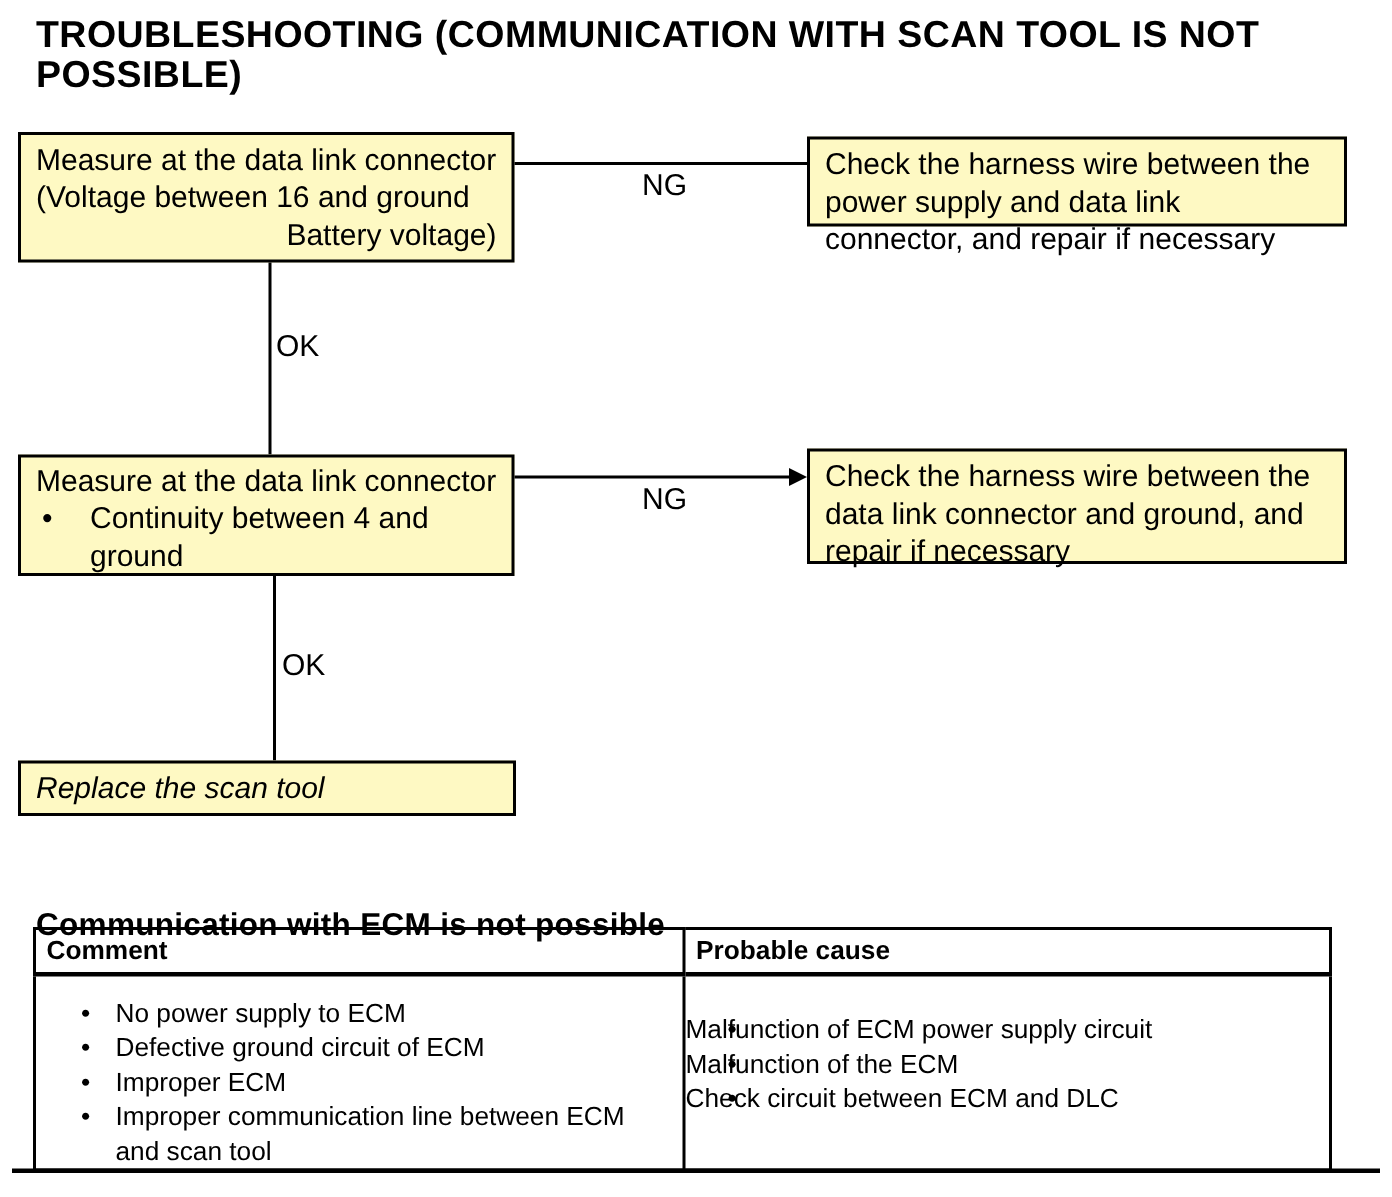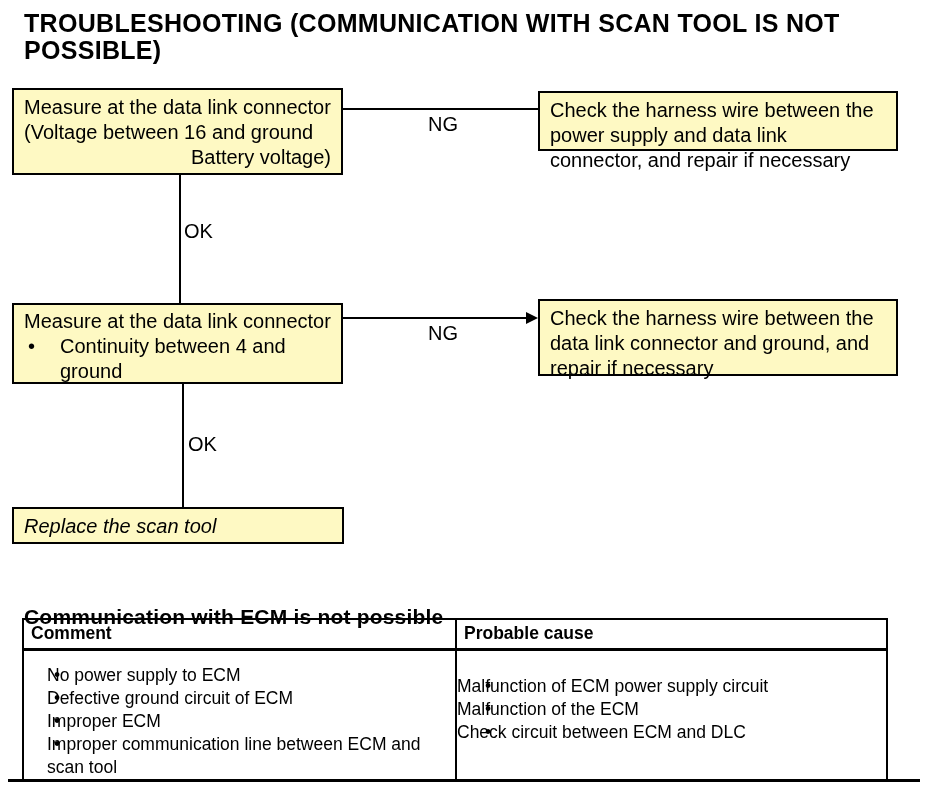--- a/index.html
+++ b/index.html
@@ -82,21 +82,21 @@
   table.cause th{
     height:30px;padding:3px 7px;
     font-weight:bold;
     border-bottom-width:3px;
   }
   table.cause td{height:125px;padding:0 8px 0 0;}
   col.c1{width:433px;}
   col.c2{width:431px;}
   ul.cell-bullets{margin:0;padding:0;list-style:none;line-height:23px;}
   td .comment-ul{margin-top:13px;}
-  td .comment-ul li{position:relative;padding-left:23px;max-width:378px;}
+  td .comment-ul li{position:relative;padding-left:53px;max-width:378px;}
   td .comment-ul li::before{content:"\2022";position:absolute;left:30px;}
   td .cause-ul{margin-top:24px;}
   td .cause-ul li{position:relative;max-width:350px;}
   td .cause-ul li::before{content:"\2022";position:absolute;left:28px;}
 
   
   .bottom-rule{left:8px;top:779px;width:912px;height:3px;background:#000;}
 </style>
 </head>
 <body>

